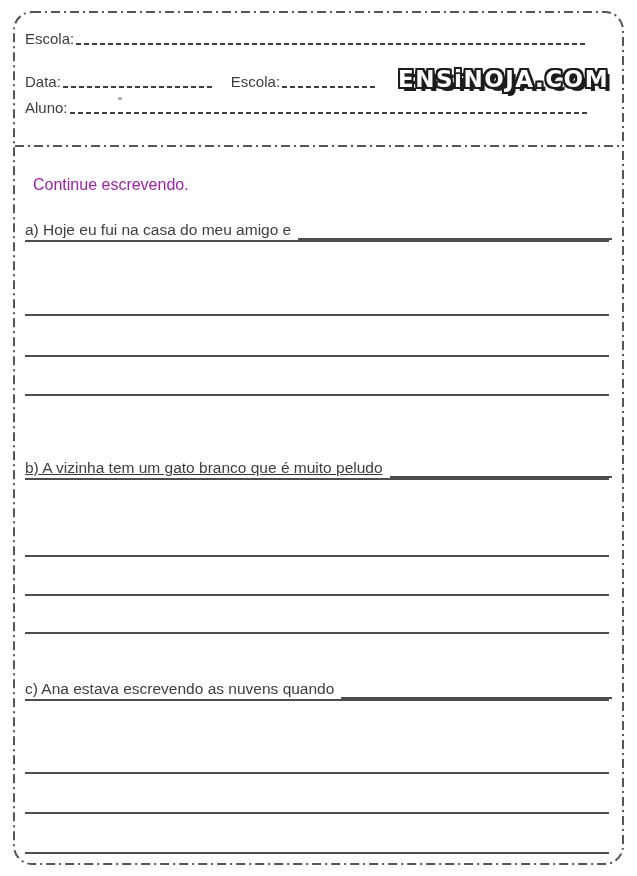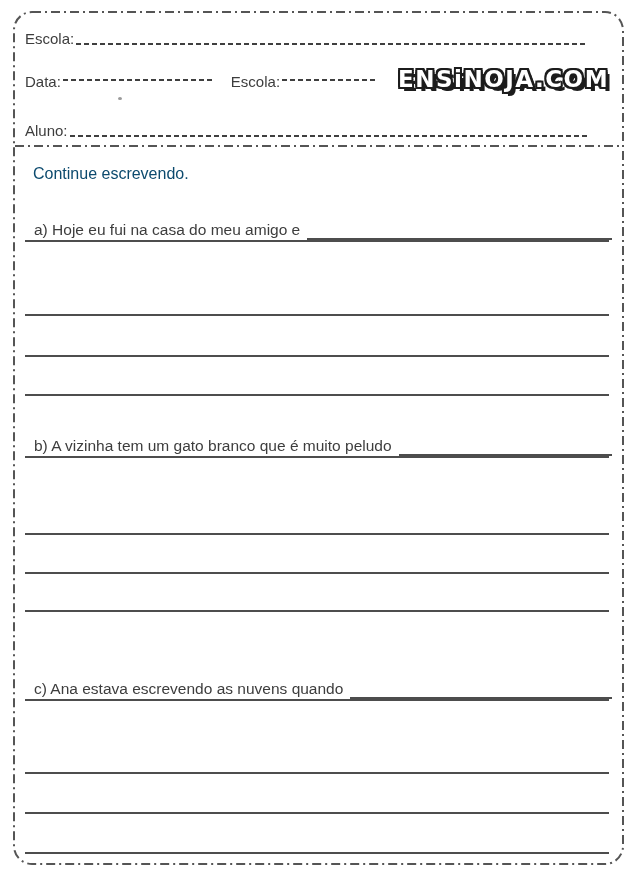--- a/index.html
+++ b/index.html
@@ -62,59 +62,59 @@
     top: 97px;
     left: 118px;
     width: 4px;
     height: 3px;
     border-radius: 50%;
     background: #9a9a9a;
   }
   
   .instruction {
     position: absolute;
-    top: 164px;
+    top: 175px;
     left: 33px;
     font-size: 16px;
     line-height: 20px;
-    color: #0c4a6e;
+    color: #a21caf;
   }
   .prompt-section {
     position: absolute;
     left: 25px;
     width: 587px;
   }
   .prompt-row {
     display: flex;
     align-items: flex-end;
     height: 21px;
     font-size: 15.5px;
     line-height: 20px;
     color: #3d3d3d;
   }
-  .prompt-text { white-space: nowrap; margin-left: 9px; }
+  .prompt-text { white-space: nowrap; }
   .answer-blank {
     flex: 1 1 auto;
     margin-left: 7px;
     border-bottom: 2px solid #4d4d4d;
     height: 2px;
   }
   .rule {
     position: absolute;
     left: 0;
     right: 3px;
     height: 0;
     border-top: 2px solid #4d4d4d;
   }
   #section-a { top: 219px; height: 180px; }
   #section-a .rule:nth-of-type(1) { top: 55px; }
   #section-a .rule:nth-of-type(2) { top: 95px; }
   #section-a .rule:nth-of-type(3) { top: 136px; }
   #section-a .rule:nth-of-type(4) { top: 175px; }
-  #section-b { top: 435px; height: 180px; }
+  #section-b { top: 457px; height: 180px; text-decoration: underline; }
   #section-b .rule:nth-of-type(1) { top: 57px; }
   #section-b .rule:nth-of-type(2) { top: 98px; }
   #section-b .rule:nth-of-type(3) { top: 137px; }
   #section-b .rule:nth-of-type(4) { top: 175px; }
   #section-c { top: 678px; height: 180px; }
   #section-c .rule:nth-of-type(1) { top: 54px; }
   #section-c .rule:nth-of-type(2) { top: 94px; }
   #section-c .rule:nth-of-type(3) { top: 134px; }
   #section-c .rule:nth-of-type(4) { top: 174px; }
 </style>
@@ -128,33 +128,33 @@
     <line x1="15" y1="146" x2="622" y2="146" stroke="#555555" stroke-width="2" stroke-dasharray="9 4 2 4"></line>
   </svg>
 
   <div>
 
     <div class="field-row" style="top:29px; left:25px; width:560px;">
       <span class="field-label">Escola:</span>
       <span class="dash-fill"></span>
     </div>
 
-    <div class="field-row" style="top:72px; left:25px; width:365px;align-items:center;">
+    <div class="field-row" style="top:72px; left:25px; width:365px;">
       <span class="field-label">Data:</span>
       <span class="dash-fill fixed" style="width:150px;"></span>
       <span class="row-spacer" style="width:18px;"></span>
       <span class="field-label">Escola:</span>
       <span class="dash-fill fixed" style="width:96px;"></span>
     </div>
 
     <div class="scan-speck"></div>
 
     <div class="logo">ENSiNOJA.COM</div>
 
-    <div class="field-row" style="top:121px; left:25px; width:563px;align-items:flex-end;">
+    <div class="field-row" style="top:98px; left:25px; width:563px;align-items:flex-end;">
       <span class="field-label">Aluno:</span>
       <span class="dash-fill"></span>
     </div>
 
   </div>
 
   <div>
 
     <div class="instruction">Continue escrevendo.</div>
 

